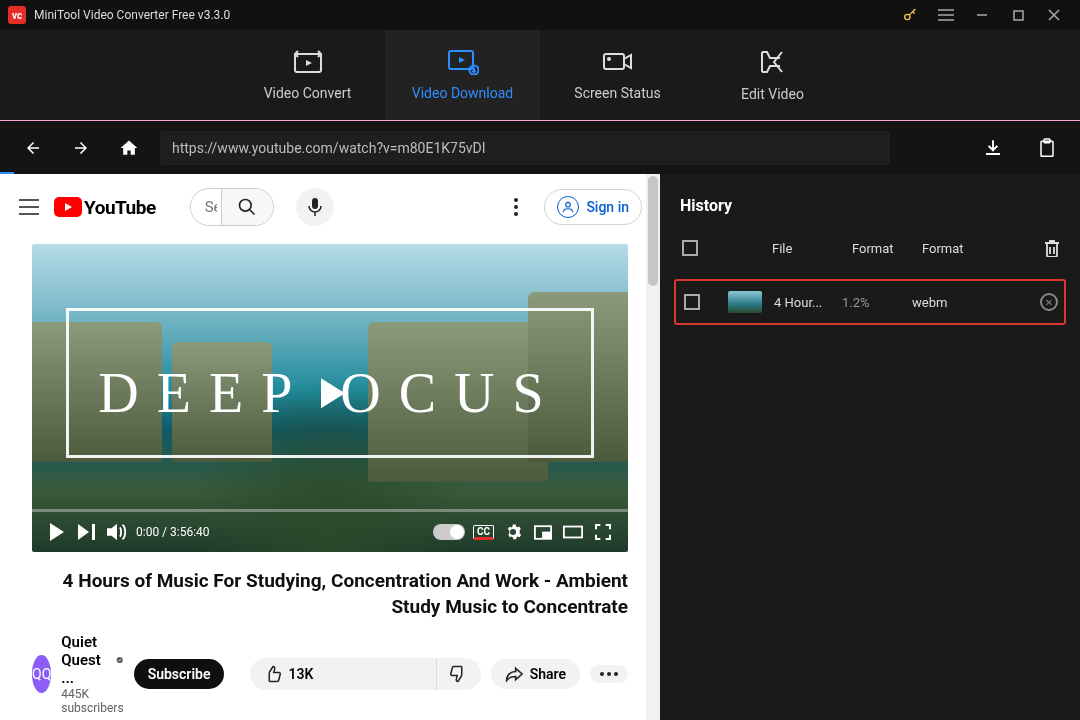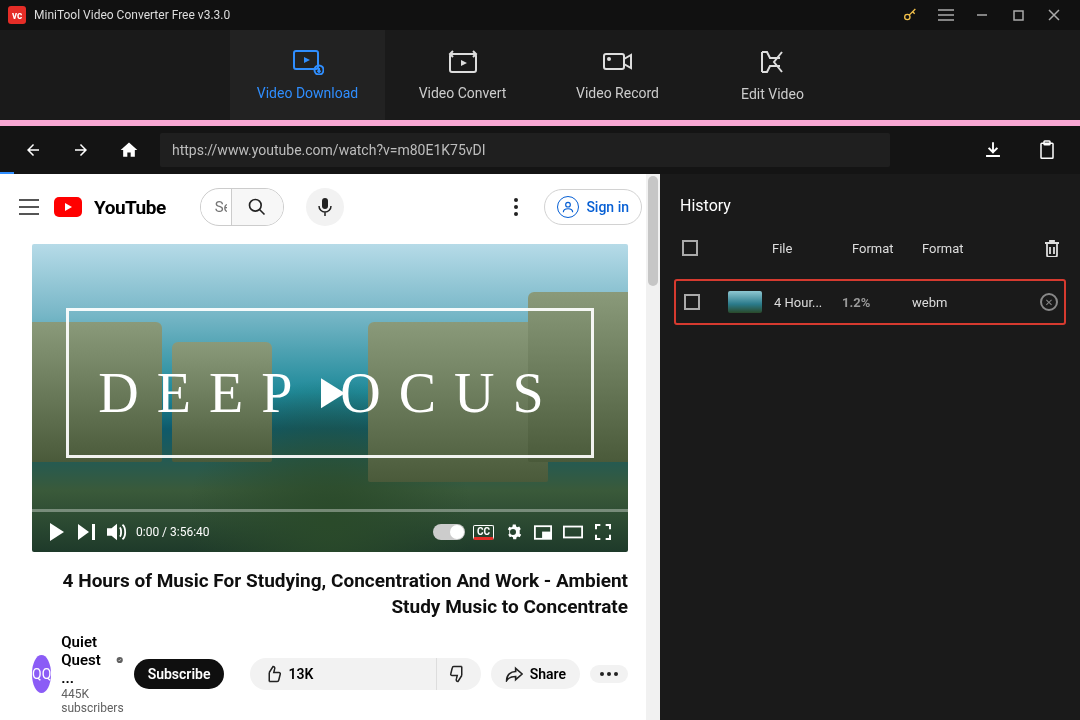--- a/index.html
+++ b/index.html
@@ -12,37 +12,37 @@
   .titlebar-btn { width:36px; height:30px; display:flex; align-items:center; justify-content:center; color:#aaa; }
   .key-icon { color:#f3c14b; font-size:14px; }
 
   
   .main-tabs { height:90px; background:#1a1a1a; display:flex; justify-content:center; align-items:stretch; }
   .mtab { width:155px; display:flex; flex-direction:column; align-items:center; justify-content:center; color:#ccc; font-size:14px; gap:10px; cursor:pointer; }
   .mtab.active { background:#222; color:#2f8eff; }
   .mtab .ic { font-size:26px; }
 
   
-  .navbar { height:54px; background:#141414; display:flex; align-items:center; padding:0 16px; gap:14px; border-top:6px solid #f9a8d4; position:relative;}
+  .navbar { height:54px; background:#141414; display:flex; align-items:center; padding:0 16px; gap:14px; border-top:1px solid #f9a8d4; position:relative;}
   .nav-icon { width:34px; height:34px; display:flex; align-items:center; justify-content:center; color:#ddd; font-size:18px; cursor:pointer; }
   .url-input { flex:1; height:34px; background:#1f1f1f; border:none; color:#bdbdbd; padding:0 12px; font-size:14px; outline:none; border-radius:2px; max-width:730px;}
   .navbar-right { display:flex; gap:20px; margin-left:auto; }
   .progress-tick { position:absolute; left:0; bottom:-1px; height:3px; width:14px; background:#2f8eff;}
 
   
   .content { display:flex; height:calc(720px - 30px - 90px - 54px); }
   .left { width:660px; background:#fff; color:#000; overflow:hidden; position:relative; padding:8px 6px 0 6px;}
   .left-scroll { position:absolute; right:0; top:0; width:14px; height:100%; background:#f1f1f1;}
   .left-scroll-thumb { position:absolute; right:2px; top:2px; width:10px; height:110px; background:#c6c6c6; border-radius:5px;}
   .right { flex:1; background:#1a1a1a; padding:18px 14px; }
 
   
   .yt-head { display:flex; align-items:center; gap:14px; padding:6px 12px 12px 12px; }
   .yt-burger { font-size:20px; color:#555; cursor:pointer;}
-  .yt-logo { display:flex; align-items:center; gap:12px; font-weight:700; font-size:19px; letter-spacing:-0.5px;}
+  .yt-logo { display:flex; align-items:center; gap:2px; font-weight:700; font-size:19px; letter-spacing:-0.5px;}
   .yt-play { width:28px; height:20px; background:#ff0000; border-radius:5px; display:flex; align-items:center; justify-content:center; }
   .yt-play::after{content:""; border-left:7px solid #fff; border-top:4px solid transparent; border-bottom:4px solid transparent;}
   .yt-search { display:flex; align-items:center; border:1px solid #ccc; border-radius:20px; height:38px; overflow:hidden; margin-left:20px;}
   .yt-search input { border:none; outline:none; width:30px; padding:0 4px 0 14px; font-size:15px; color:#888;}
   .yt-search-btn { width:52px; height:100%; background:#f7f7f7; display:flex; align-items:center; justify-content:center; border-left:1px solid #ccc; font-size:18px;}
   .yt-mic { width:38px; height:38px; border-radius:50%; background:#f2f2f2; display:flex; align-items:center; justify-content:center; margin-left:8px; font-size:16px;}
   .yt-dots { font-size:20px; color:#333; margin-left:auto; padding:0 6px;}
   .yt-signin { display:flex; align-items:center; gap:7px; border:1px solid #d2d2d2; border-radius:18px; padding:6px 12px; color:#065fd4; font-weight:500; font-size:14px; margin-left:6px;}
   .yt-signin .av { width:22px; height:22px; border:1px solid #065fd4; border-radius:50%; display:flex; align-items:center; justify-content:center; font-size:12px;}
 
@@ -80,31 +80,31 @@
   .ch-info{display:flex;flex-direction:column;}
   .ch-name{font-size:15px;font-weight:600;display:flex;align-items:center;gap:4px;}
   .ch-sub{font-size:12px;color:#606060;}
   .pill{display:flex;align-items:center;gap:7px;background:#f2f2f2;border-radius:18px;padding:7px 14px;font-size:14px;font-weight:600;cursor:pointer;}
   .pill.black{background:#0f0f0f;color:#fff;align-items:flex-end;}
   .pill svg, .pill .ic{font-size:16px;}
   .pill.sep{border-left:1px solid #ddd; border-radius:0 18px 18px 0; margin-left:-10px; padding-left:12px;}
   .pill.left{border-radius:18px 0 0 18px; padding-right:12px;}
 
   
-  .hist-title { font-size:16px; font-weight:400; padding:4px 6px 18px 6px;}
+  .hist-title { font-size:16px; font-weight:700; padding:4px 6px 18px 6px;}
   .hist-head { display:flex; align-items:center; padding:6px; font-size:13px; color:#ddd;}
   .hist-head .cb, .hist-row .cb { width:16px;height:16px;border:2px solid #aaa; margin-right:28px; margin-left:2px;}
   .hist-head .col-file{width:80px;}
   .hist-head .col-status{width:70px;}
   .hist-head .col-format{width:80px;}
   .hist-head .trash{margin-left:auto;font-size:16px;}
   .hist-row { display:flex; align-items:center; padding:10px 6px; border:2px solid #d63a2f; border-radius:3px; margin-top:16px; font-size:13px;}
   .thumb{width:34px;height:22px;border-radius:2px;margin-right:12px;background:linear-gradient(180deg,#8ec7d2 0%, #2a7a8a 60%, #2a4a2a 100%);}
   .hist-row .fn{width:68px;color:#ddd;white-space:nowrap;overflow:hidden;text-overflow:ellipsis;}
-  .hist-row .st{width:70px;color:#999;font-weight:bold;}
+  .hist-row .st{width:70px;color:#999;}
   .hist-row .fm{width:80px;color:#ddd;}
   .hist-row .cancel{margin-left:auto;width:18px;height:18px;border:2px solid #888;border-radius:50%;display:flex;align-items:center;justify-content:center;font-size:10px;color:#888;}
 
   svg{display:block;}
 </style>
 </head>
 <body>
 
 <div class="titlebar">
   <div class="app-logo">vc</div>
@@ -132,45 +132,45 @@
       </svg>
   </div>
   <div class="titlebar-btn">
     <svg width="12" height="12" viewBox="0 0 12 12" stroke="#aaa" stroke-width="1.5">
         <path d="M1 1l10 10M11 1 1 11"></path>
       </svg>
   </div>
 </div>
 
 <div class="main-tabs">
+  <div class="mtab">
+    <svg class="ic" width="32" height="26" viewBox="0 0 32 26" fill="none" stroke="#ddd" stroke-width="2">
+        <rect x="3" y="5" width="26" height="18" rx="2"></rect>
+        <path d="M14 11l6 3-6 3z" fill="#ddd" stroke="none"></path>
+        <path d="M6 2l-3 3 3 3M26 2l3 3-3 3"></path>
+        <path d="M3 5h26"></path>
+      </svg>
+    <span>Video Convert</span>
+  </div>
   <div class="mtab active">
     <svg class="ic" width="32" height="26" viewBox="0 0 32 26" fill="none" stroke="#2f8eff" stroke-width="2">
         <rect x="2" y="2" width="24" height="18" rx="2"></rect>
         <path d="M12 8l6 3-6 3z" fill="#2f8eff" stroke="none"></path>
         <circle cx="27" cy="21" r="4.5"></circle>
         <path d="M27 19v4m-1.5-1.5L27 23l1.5-1.5"></path>
       </svg>
     <span>Video Download</span>
   </div>
   <div class="mtab">
     <svg class="ic" width="32" height="26" viewBox="0 0 32 26" fill="none" stroke="#ddd" stroke-width="2">
-        <rect x="3" y="5" width="26" height="18" rx="2"></rect>
-        <path d="M14 11l6 3-6 3z" fill="#ddd" stroke="none"></path>
-        <path d="M6 2l-3 3 3 3M26 2l3 3-3 3"></path>
-        <path d="M3 5h26"></path>
-      </svg>
-    <span>Video Convert</span>
-  </div>
-  <div class="mtab">
-    <svg class="ic" width="32" height="26" viewBox="0 0 32 26" fill="none" stroke="#ddd" stroke-width="2">
         <rect x="2" y="5" width="20" height="15" rx="2"></rect>
         <path d="M22 10l7-4v13l-7-4z"></path>
         <circle cx="7" cy="10" r="2" fill="#ddd" stroke="none"></circle>
       </svg>
-    <span>Video Record</span>
+    <span>Screen Status</span>
   </div>
   <div class="mtab">
     <svg class="ic" width="30" height="28" viewBox="0 0 30 28" fill="none" stroke="#ddd" stroke-width="2">
         <path d="M4 4v20M4 4h5l3 6h10M4 24h5l3-6h10M24 4l-8 10 8 10"></path>
       </svg>
     <span>Edit Video</span>
   </div>
 </div>
 
 <div class="navbar">

